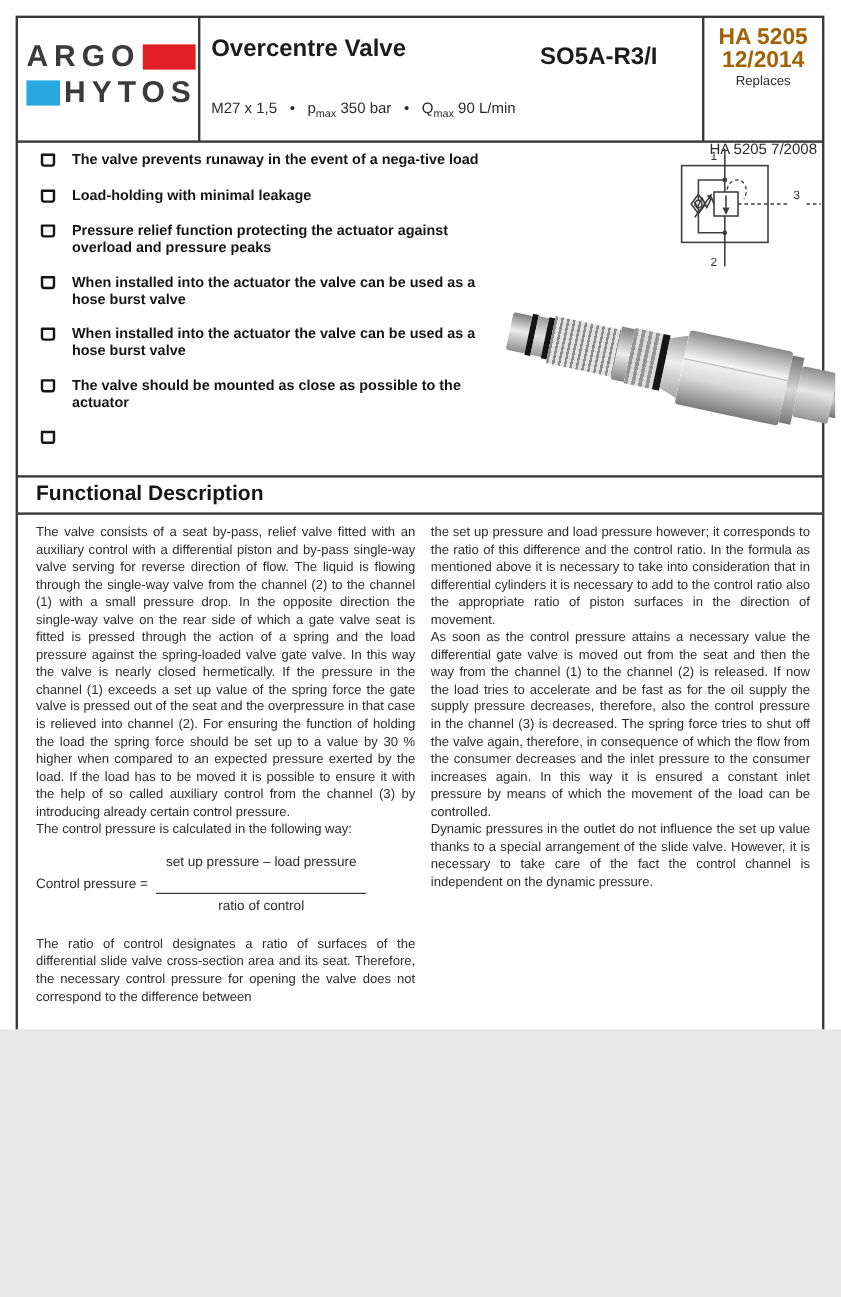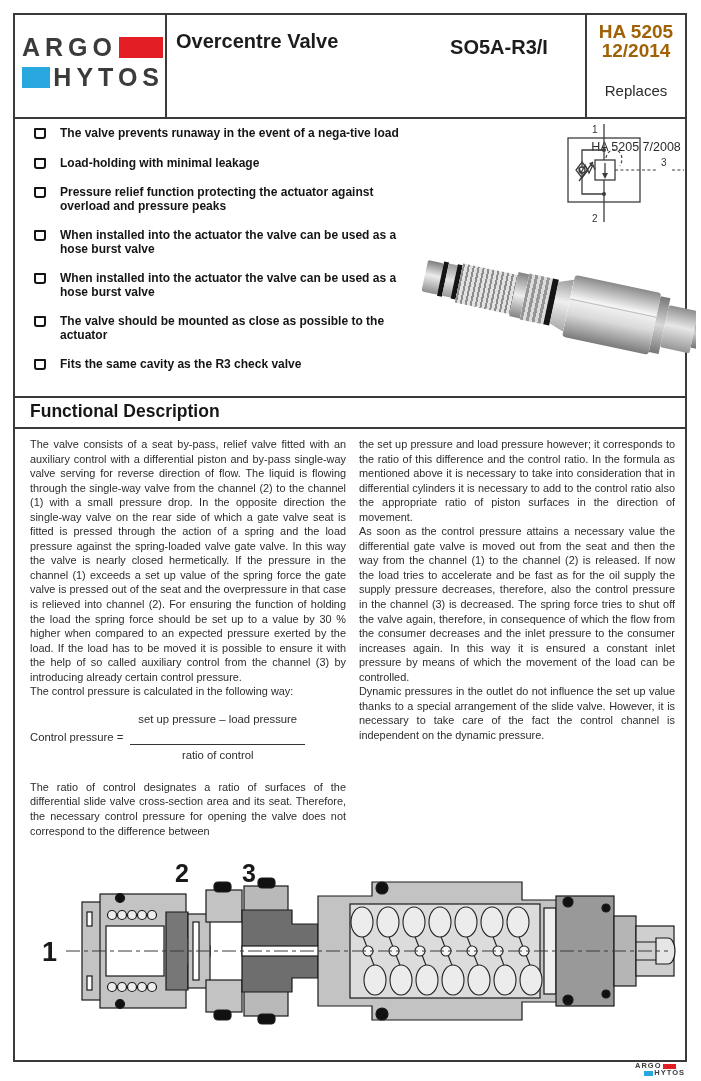--- a/index.html
+++ b/index.html
@@ -1,18 +1,18 @@
 <!DOCTYPE html>
 <html><head>
 <meta charset="utf-8">
 <style>
   * { margin:0; padding:0; box-sizing:border-box; }
   html,body { background:#e9e9e9; }
   .page {
-    position:relative; width:701px; height:1081px; margin:0 auto;
+    position:relative; width:701px; height:858px; margin:0 auto;
     background:#ffffff; font-family:"Liberation Sans", sans-serif; color:#2b2b2b;
     overflow:hidden;
   }
   .frame { position:absolute; left:13px; top:13px; width:674px; height:1049px;
     border:2px solid #3a3a3a; pointer-events:none; }
   .vline, .hline { position:absolute; background:#3a3a3a; }
 
   
   .logo { position:absolute; left:22px; top:34px; width:142px; }
   .logo-row { display:flex; align-items:center; height:27px; }
@@ -24,21 +24,21 @@
 
   
   .product-title { position:absolute; left:176px; top:30px; font-size:20px; font-weight:bold; color:#1c1c1c; }
   .model { position:absolute; left:420px; top:36px; width:158px; text-align:center;
     font-size:20px; font-weight:bold; color:#1c1c1c; }
   .specs { position:absolute; left:176px; top:83px; font-size:12.5px; color:#2b2b2b; }
   .specs .sep { margin:0 7px; }
   .specs sub { font-size:9px; }
   .docbox { position:absolute; left:586px; top:22px; width:100px; text-align:center; }
   .doc-num { font-size:19px; font-weight:bold; color:#a16207; line-height:19px; }
-  .doc-rep { font-size:15px; line-height:16px; margin-top:23px; }
+  .doc-rep { font-size:11px; line-height:16px; }
   .doc-rep-doc { font-size:12.5px; line-height:16px;margin-top:40px; }
 
   
   .features { position:absolute; left:34px; top:127px; width:372px; }
   .feat { display:flex; margin-bottom:16px; }
   .chk { flex:0 0 12px; width:12px; height:11px; border:2px solid #151515;
     border-radius:1px 1px 3px 3px; margin:1px 14px 0 0; background:#fff; }
   .feat-text { font-size:12px; font-weight:bold; line-height:13.5px; color:#151515; }
 
   
@@ -111,20 +111,27 @@
       <span class="logo-rect logo-red"></span>
     </div>
     <div class="logo-row logo-row2">
       <span class="logo-rect logo-cyan"></span>
       <span class="logo-txt">HYTOS</span>
     </div>
   </div>
 
   <div class="product-title">Overcentre Valve</div>
   <div class="model">SO5A-R3/I</div>
+  <div class="specs">
+    <span>M27 x 1,5</span>
+    <span class="sep">•</span>
+    <span><span>p</span><sub>max</sub> <span>350 bar</span></span>
+    <span class="sep">•</span>
+    <span><span>Q</span><sub>max</sub> <span>90 L/min</span></span>
+  </div>
   <div class="docbox">
     <div class="doc-num">HA 5205</div>
     <div class="doc-num">12/2014</div>
     <div class="doc-rep">Replaces</div>
     <div class="doc-rep-doc">HA 5205 7/2008</div>
   </div>
 
   <div class="features">
     <div class="feat">
       <div class="chk"></div>
@@ -145,21 +152,20 @@
     <div class="feat">
       <div class="chk"></div>
       <div class="feat-text">When installed into the actuator the valve can be used as a hose burst valve</div>
     </div>
     <div class="feat">
       <div class="chk"></div>
       <div class="feat-text">The valve should be mounted as close as possible to the actuator</div>
     </div>
     <div class="feat">
       <div class="chk"></div>
-      <div class="feat-text">Fits the same cavity as the R3 check valve</div>
     </div>
   </div>
 
   <svg class="schematic" width="140" height="106" viewBox="0 0 140 106">
     <g fill="none" stroke="#3d3d3d" stroke-width="1.3">
       <rect x="20" y="16" width="72" height="64"></rect>
       <line x1="56" y1="2" x2="56" y2="38"></line>
       <line x1="56" y1="58" x2="56" y2="100"></line>
       <polyline points="56,28 34,28 34,72 56,72"></polyline>
       <path d="M34,40 l6,8 l-6,8 l-6,-8 z"></path>

